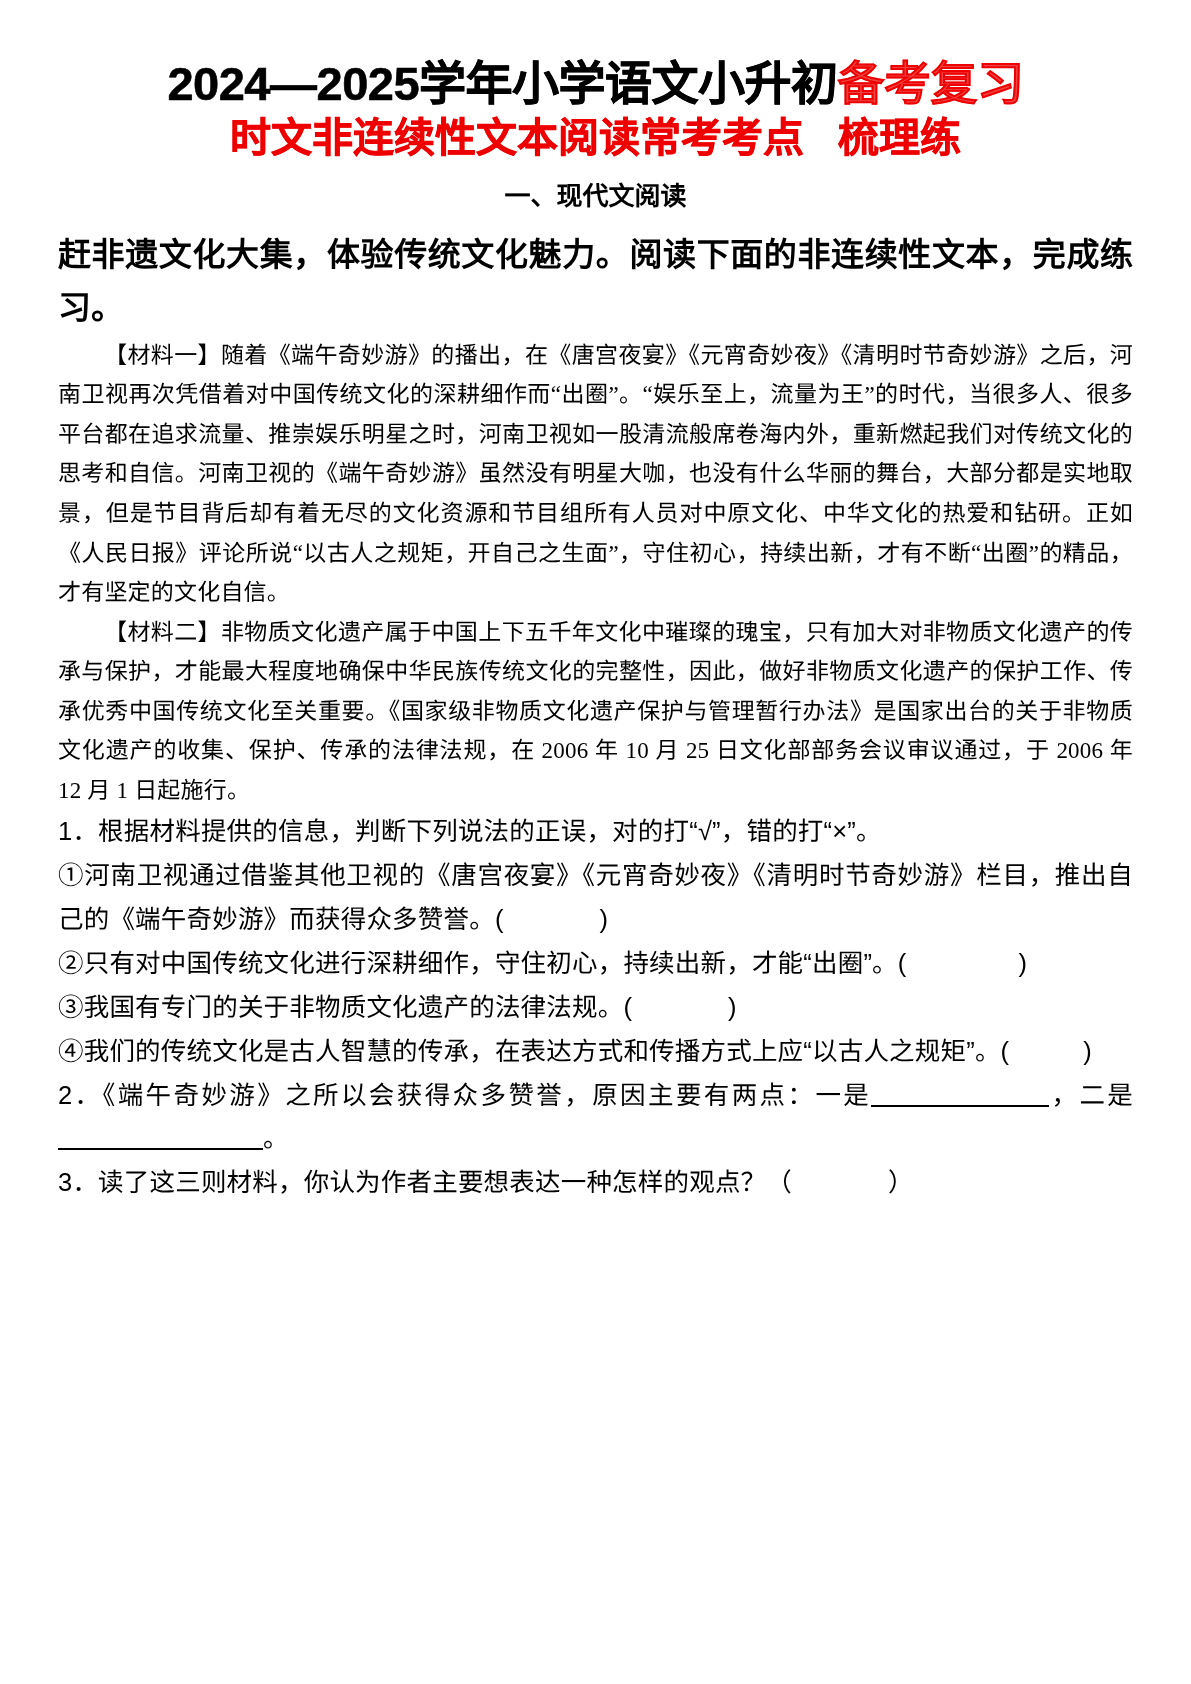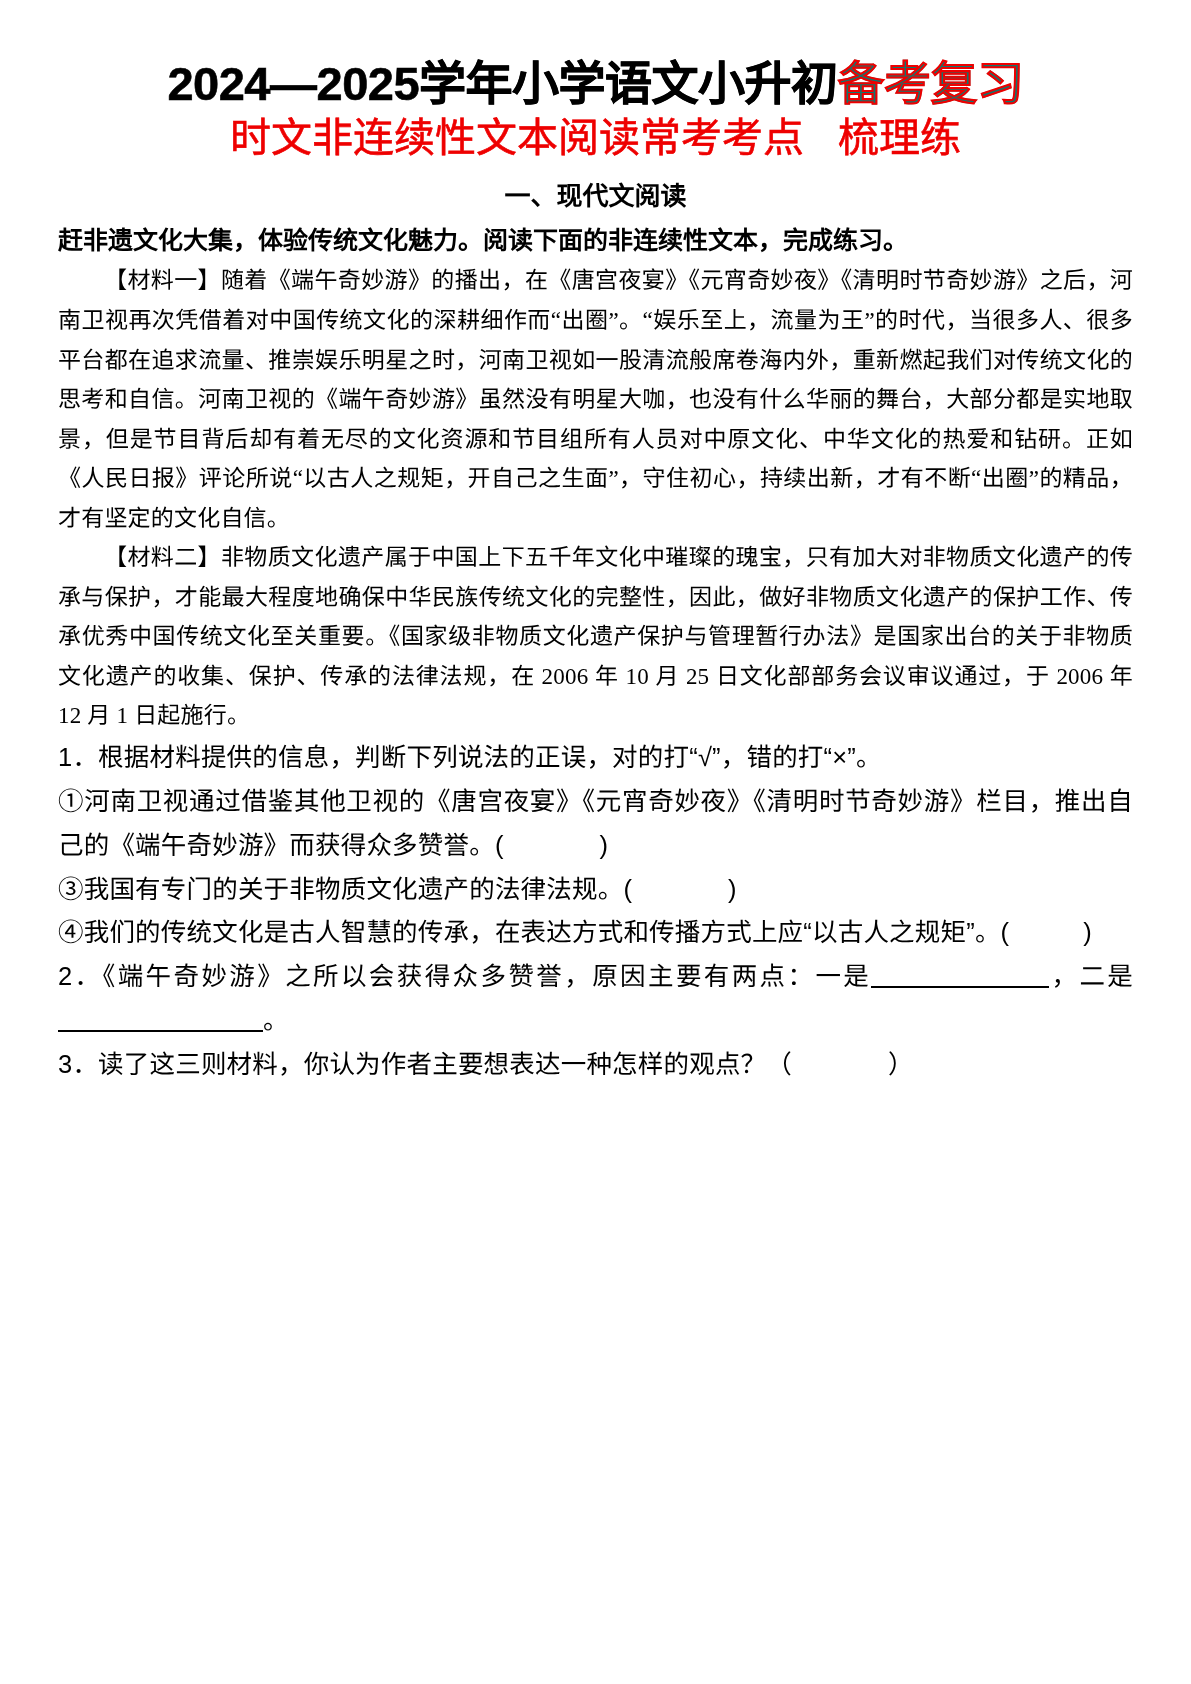--- a/index.html
+++ b/index.html
@@ -33,49 +33,49 @@
   .title-line1 {
     font-family: "Liberation Sans", "DejaVu Sans", sans-serif;
     font-size: 47px;
     line-height: 1.12;
     font-weight: 700;
     letter-spacing: -0.5px;
     -webkit-text-stroke: 0.6px #000;
   }
   .title-line1 .t-black { color: #000000; margin-top: 48px; }
   .title-line1 .t-red {
-    color: #0f766e;
+    color: #ef4444;
     -webkit-text-stroke: 0.6px #ee0000;
   }
   .title-line2 {
     font-family: "Liberation Sans", "DejaVu Sans", sans-serif;
     font-size: 41px;
     line-height: 1.22;
-    font-weight: 400;
+    font-weight: 700;
     color: #ee0000;
     letter-spacing: 0px;
     -webkit-text-stroke: 0.6px #ee0000;
     margin-top: 2px;
   }
 
   
   .section-heading {
     font-family: "Liberation Serif", "DejaVu Serif", serif;
     font-size: 26px;
     font-weight: 700;
     line-height: 1.55;
     margin-top: 14px;
     text-align: center;
   }
   .lead {
     font-family: "Liberation Serif", "DejaVu Serif", serif;
-    font-size: 25px;
+    font-size: 33px;
     font-weight: 700;
     line-height: 1.62;
-    margin-top: 4px;
+    margin-top: 12px;
     text-align: justify;
     text-justify: inter-character;
   }
   .para {
     font-family: "Liberation Serif", "DejaVu Serif", serif;
     font-size: 23px;
     line-height: 1.72;
     text-align: justify;
     text-justify: inter-character;
     text-indent: 2em;
@@ -129,20 +129,21 @@
   <p class="para"><span>【材料一】</span><span>随着《端午奇妙游》的播出，在《唐宫夜宴》《元宵奇妙夜》《清明时节奇妙游》之后，河南卫视再次凭借着对中国传统文化的深耕细作而“出圈”。“娱乐至上，流量为王”的时代，当很多人、很多平台都在追求流量、推崇娱乐明星之时，河南卫视如一股清流般席卷海内外，重新燃起我们对传统文化的思考和自信。河南卫视的《端午奇妙游》虽然没有明星大咖，也没有什么华丽的舞台，大部分都是实地取景，但是节目背后却有着无尽的文化资源和节目组所有人员对中原文化、中华文化的热爱和钻研。正如《人民日报》评论所说“以古人之规矩，开自己之生面”，守住初心，持续出新，才有不断“出圈”的精品，才有坚定的文化自信。</span></p>
 
   <p class="para"><span>【材料二】</span><span>非物质文化遗产属于中国上下五千年文化中璀璨的瑰宝，只有加大对非物质文化遗产的传承与保护，才能最大程度地确保中华民族传统文化的完整性，因此，做好非物质文化遗产的保护工作、传承优秀中国传统文化至关重要。《国家级非物质文化遗产保护与管理暂行办法》是国家出台的关于非物质文化遗产的收集、保护、传承的法律法规，在 2006 年 10 月 25 日文化部部务会议审议通过，于 2006 年 12 月 1 日起施行。</span></p>
 
 
   <div class="q-wrap">
     <p class="q-line"><span>1．</span><span>根据材料提供的信息，判断下列说法的正误，对的打“√”，错的打“×”。</span></p>
 
     <p class="q-line"><span>①河南卫视通过借鉴其他卫视的《唐宫夜宴》《元宵奇妙夜》《清明时节奇妙游》栏目，推出自己的《端午奇妙游》而获得众多赞誉。(</span><span class="gap-md"></span><span>)</span></p>
 
+    <p class="q-line"><span>②只有对中国传统文化进行深耕细作，守住初心，持续出新，才能“出圈”。(</span><span class="gap-lg"></span><span>)</span></p>
 
     <p class="q-line"><span>③我国有专门的关于非物质文化遗产的法律法规。(</span><span class="gap-md"></span><span>)</span></p>
 
     <p class="q-line"><span>④我们的传统文化是古人智慧的传承，在表达方式和传播方式上应“以古人之规矩”。(</span><span class="gap-sm"></span><span>)</span></p>
   </div>
 
   <div class="q-wrap">
     <p class="q-line"><span>2．</span><span>《端午奇妙游》之所以会获得众多赞誉，原因主要有两点：一是</span><span class="blank-sm"></span><span>，</span><span>二是</span><span class="blank-md"></span><span>。</span></p>
   </div>
 

